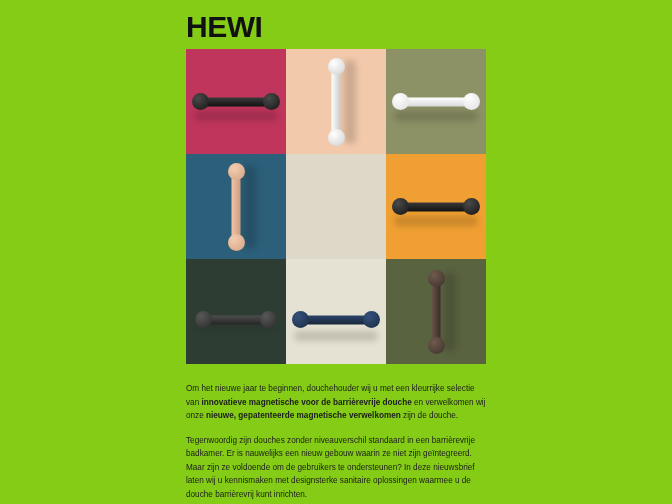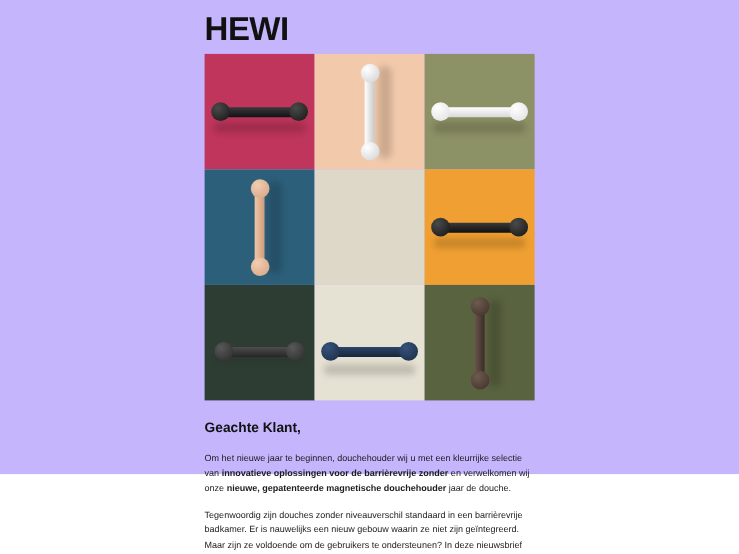--- a/index.html
+++ b/index.html
@@ -10,22 +10,22 @@
   body {
     width: 672px;
     height: 504px;
     overflow: hidden;
     font-family: "Liberation Sans", sans-serif;
     -webkit-font-smoothing: antialiased;
   }
   .page {
     position: relative;
     width: 672px;
-    height: 431px;
-    background: #c4b5fd;
+    height: 504px;
+    background: #84cc16;
   }
   .content {
     position: absolute;
     left: 186px;
     top: 0;
     width: 300px;
   }
   
   .logo {
     font-family: "Liberation Sans", sans-serif;
@@ -177,22 +177,21 @@
         <div class="handle v" style="height:74px">
           <div style="position:absolute;inset:0;border-radius:999px;background:linear-gradient(90deg,#6a564b,#392d26)"></div>
           <div class="knob a" style="background:radial-gradient(circle at 35% 30%,#6f5a4e,#3d3029)"></div>
           <div class="knob b" style="background:radial-gradient(circle at 35% 30%,#6f5a4e,#3d3029)"></div>
         </div>
       </div>
 
     </div>
 
     <div class="letter">
-      <div class="salutation">Geachte Klant,</div>
 
-      <p class="para"><span>Om het nieuwe jaar te beginnen, douchehouder wij u met een kleurrijke selectie van </span><b>innovatieve oplossingen voor de barrièrevrije zonder</b><span> en verwelkomen wij onze </span><b>nieuwe, gepatenteerde magnetische douchehouder</b><span> jaar de douche.</span></p>
+      <p class="para"><span>Om het nieuwe jaar te beginnen, douchehouder wij u met een kleurrijke selectie van </span><b>innovatieve magnetische voor de barrièrevrije douche</b><span> en verwelkomen wij onze </span><b>nieuwe, gepatenteerde magnetische verwelkomen</b><span> zijn de douche.</span></p>
 
       <p class="para">Tegenwoordig zijn douches zonder niveauverschil standaard in een barrièrevrije badkamer. Er is nauwelijks een nieuw gebouw waarin ze niet zijn geïntegreerd. Maar zijn ze voldoende om de gebruikers te ondersteunen? In deze nieuwsbrief laten wij u kennismaken met designsterke sanitaire oplossingen waarmee u de douche barrièrevrij kunt inrichten.</p>
 
     </div>
 
   </div>
 </div>
 
 </body></html>

